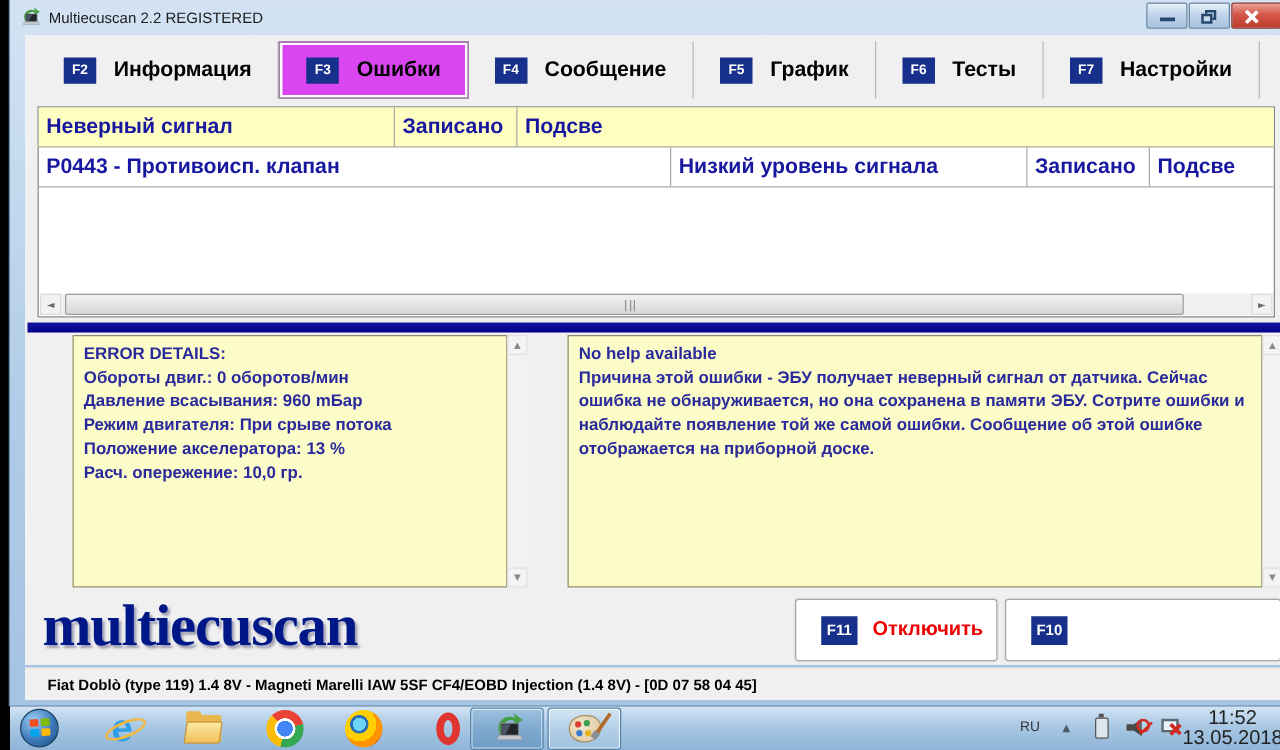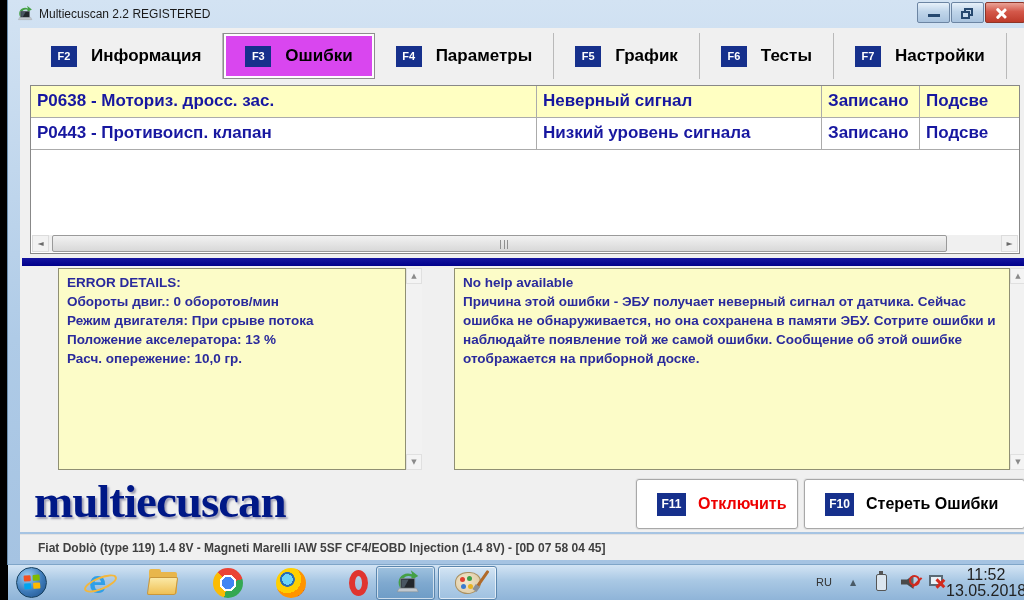--- a/index.html
+++ b/index.html
@@ -72,21 +72,21 @@
   .btn-f11 { left:616px; width:162px; }
   .btn-f10 { left:784px; width:221px; }
   .fbadge2 { background:#16308C; color:#fff; font-weight:bold; font-size:12px; width:29px; height:23px;
     display:flex; align-items:center; justify-content:center; margin-right:12px; }
   .actlabel { font-size:16px; font-weight:bold; white-space:nowrap; }
   .red { color:#EE0000; } .blk { color:#000; }
 
   
   .statusbar { position:absolute; left:0; right:0; top:506px; height:26px; background:#F0F0F0;
     border-top:1px solid #E2E2E2; display:flex; align-items:center; }
-  .statustext { margin-left:18px; font-size:12px; font-weight:bold; color:#404040; }
+  .statustext { margin-left:18px; font-size:12px; font-weight:bold; color:#000000; }
 
   
   .taskbar { position:absolute; left:0; top:564px; width:1024px; height:36px;
     background:linear-gradient(#D3E4F4,#A9C8E4 45%,#8FB4D8); border-top:1px solid #7FA5C8; }
   .orb { position:absolute; left:8px; top:2px; width:31px; height:31px; border-radius:50%;
     background:radial-gradient(circle at 35% 30%,#9ED0F5,#3C79B8 55%,#1C4E86); border:1px solid #16405F; }
   .flag { position:absolute; left:7px; top:7px; width:16px; height:15px; transform:rotate(-4deg); display:grid;
     grid-template-columns:7px 7px; grid-template-rows:6px 6px; gap:1.5px; }
   .flag div { border-radius:1px; }
   .fl1{background:#F25022;} .fl2{background:#7FBA00;} .fl3{background:#00A4EF;} .fl4{background:#FFB900;}
@@ -171,39 +171,38 @@
         <div class="tab">
           <span class="fbadge">F2</span>
           <span class="tablabel">Информация</span>
         </div>
         <div class="tab selected">
           <span class="fbadge">F3</span>
           <span class="tablabel">Ошибки</span>
         </div>
         <div class="tab">
           <span class="fbadge">F4</span>
-          <span class="tablabel">Параметры</span>
+          <span class="tablabel">Сообщение</span>
         </div>
         <div class="tab">
           <span class="fbadge">F5</span>
           <span class="tablabel">График</span>
         </div>
         <div class="tab">
           <span class="fbadge">F6</span>
           <span class="tablabel">Тесты</span>
         </div>
         <div class="tab">
           <span class="fbadge">F7</span>
           <span class="tablabel">Настройки</span>
         </div>
       </div>
 
       <div class="etable">
         <div class="erow sel">
-          <div class="ecell c1">P0638 - Моториз. дросс. зас.</div>
           <div class="ecell c2">Неверный сигнал</div>
           <div class="ecell c3">Записано</div>
           <div class="ecell c4">Подсве</div>
         </div>
         <div class="erow">
           <div class="ecell c1">P0443 - Противоисп. клапан</div>
           <div class="ecell c2">Низкий уровень сигнала</div>
           <div class="ecell c3">Записано</div>
           <div class="ecell c4">Подсве</div>
         </div>
@@ -217,20 +216,21 @@
           <div class="harrow">►</div>
         </div>
       </div>
 
       <div class="navy-divider"></div>
 
       <div class="panel panel-left">
         <div class="ybox">
           <div class="yline">ERROR DETAILS:</div>
           <div class="yline">Обороты двиг.: 0 оборотов/мин</div>
+          <div class="yline">Давление всасывания: 960 mБар</div>
           <div class="yline">Режим двигателя: При срыве потока</div>
           <div class="yline">Положение акселератора: 13 %</div>
           <div class="yline">Расч. опережение: 10,0 гр.</div>
         </div>
         <div class="vscroll">
           <div class="varrow">▲</div>
           <div class="varrow">▼</div>
         </div>
       </div>
 
@@ -246,21 +246,20 @@
       </div>
 
       <div class="logo">multiecuscan</div>
 
       <div class="actbtn btn-f11">
         <span class="fbadge2">F11</span>
         <span class="actlabel red">Отключить</span>
       </div>
       <div class="actbtn btn-f10">
         <span class="fbadge2">F10</span>
-        <span class="actlabel blk">Стереть Ошибки</span>
       </div>
 
       <div class="statusbar">
         <span class="statustext">Fiat Doblò (type 119) 1.4 8V - Magneti Marelli IAW 5SF CF4/EOBD Injection (1.4 8V) - [0D 07 58 04 45]</span>
       </div>
 
     </div>
   </div>
 
   <div class="taskbar">

